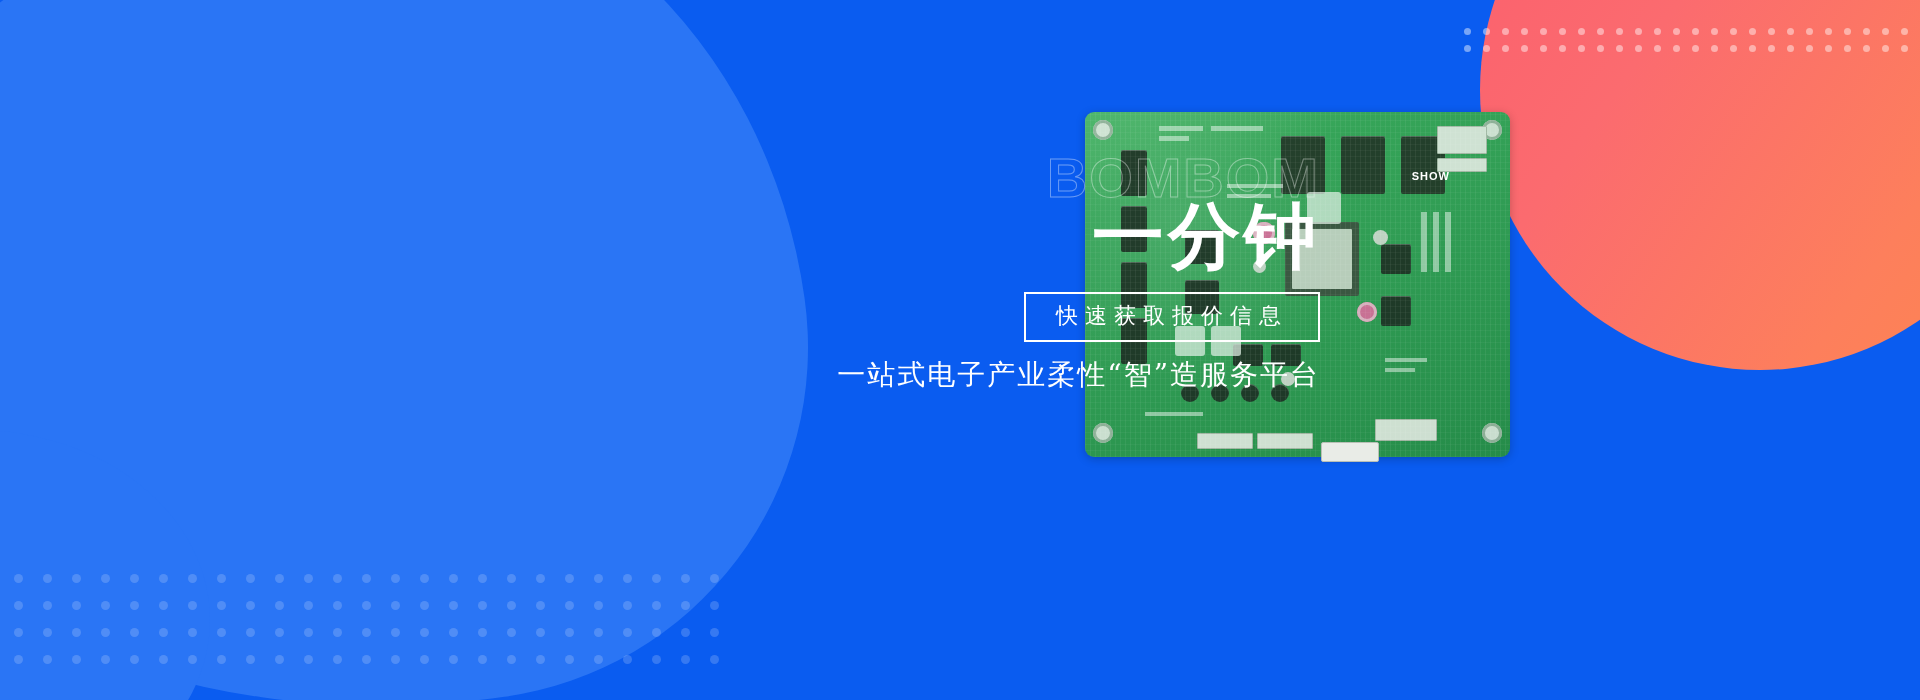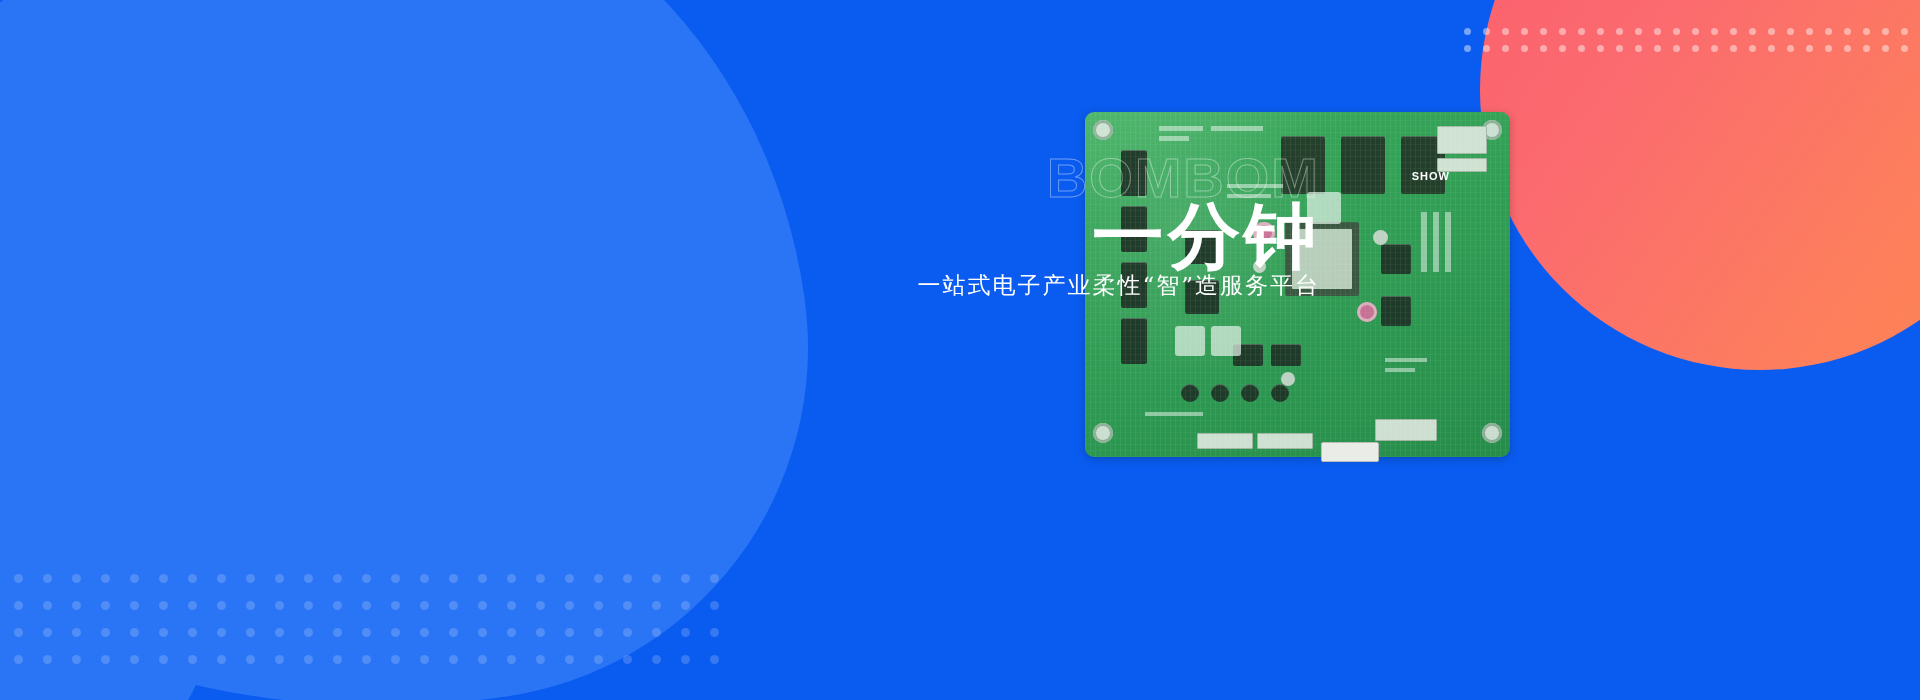--- a/index.html
+++ b/index.html
@@ -113,22 +113,22 @@
   .cta-box{
     display:inline-block;margin-top:22px;
     border:2px solid #ffffff;
     padding:9px 30px 10px 30px;
     color:#ffffff;font-size:22px;letter-spacing:7px;
     font-family:"DejaVu Sans","Liberation Sans",sans-serif;
     font-weight:400;
     line-height:1.2;
   }
   .tagline{
-    display:block;
-    color:#ffffff;font-size:23px;letter-spacing:2px;
+    display:block;margin-top:14px;
+    color:#ffffff;font-size:28px;letter-spacing:2px;
     font-family:"DejaVu Serif","Liberation Serif",serif;
     text-align:right;
     white-space:nowrap;
   }
 </style>
 </head>
 <body>
 
 <div class="banner">
 
@@ -373,17 +373,18 @@
   </div>
 
   <div class="copy">
 
     <div class="outline-word">BOMBOM</div>
 
     <h1 class="headline">
       <span class="l1">一分钟</span>
     </h1>
 
+    <div class="cta-box">快速获取报价信息</div>
 
     <div class="tagline">一站式电子产业柔性“智”造服务平台</div>
   </div>
 
 </div>
 
 </body></html>

